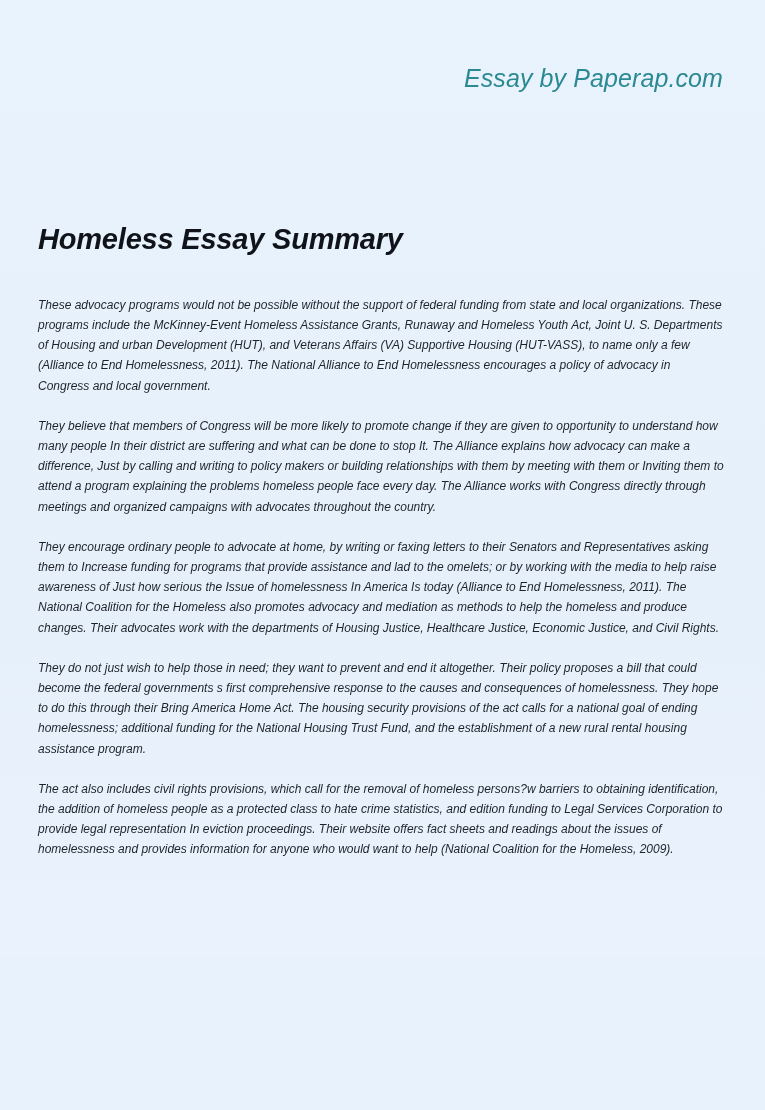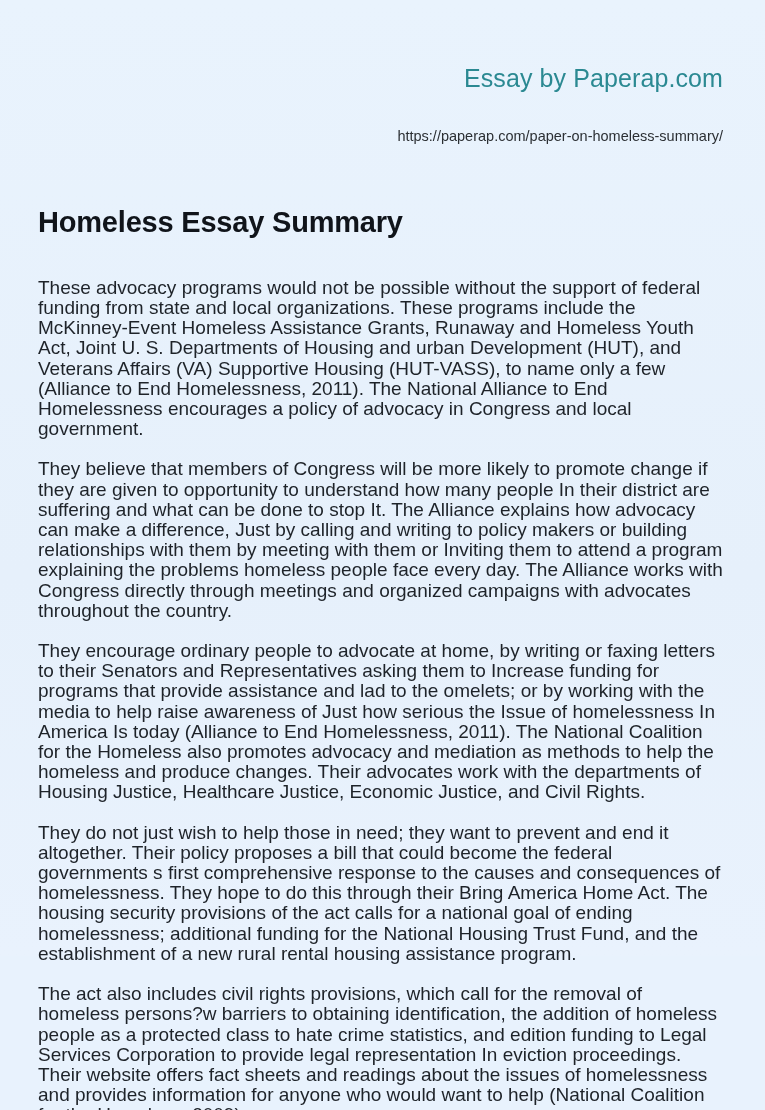--- a/index.html
+++ b/index.html
@@ -14,20 +14,21 @@
     font-family: "Liberation Sans", sans-serif;
     color: #1c2024;
     overflow: hidden;
   }
   .page {
     position: relative;
     width: 765px;
     height: 956px;
     box-sizing: border-box;
     background: linear-gradient(180deg, #e9f3fd 0%, #e6f0fb 60%, #e9f2fd 100%);
+    font-style: italic;
   }
   .brand-header {
     position: absolute;
     top: 64px;
     right: 42px;
     font-size: 25px;
     font-weight: 400;
     letter-spacing: 0.1px;
     color: #2b8992;
     white-space: nowrap;
@@ -41,51 +42,50 @@
     color: #2b2f33;
     white-space: nowrap;
   }
   .content {
     position: absolute;
     left: 38px;
     right: 40px;
     top: 205px;
   }
   h1.page-title {
-    margin: 0 0 38px 0;
+    margin: 17px 0 38px 0;
     font-size: 29px;
     line-height: 1.2;
     font-weight: 700;
     letter-spacing: -0.2px;
     color: #10141a;
   }
   p.para {
     margin: 0 0 20px 0;
-    font-size: 19px;
+    font-size: 12px;
     line-height: 20.2px;
     color: #1e2329;
     text-align: left;
   }
   h2.sub-heading {
     margin: 0 0 20px 0;
     font-size: 13.6px;
     line-height: 20px;
     font-weight: 700;
     color: #10141a;
   }
   p.para:last-child { margin-bottom: 0; }
 </style>
 </head>
 <body>
 
 <div class="page">
 
   <div class="brand-header">Essay by Paperap.com</div>
 
-  <div class="source-url">https://paperap.com/paper-on-homeless-summary/</div>
 
   <div class="content">
     <h1 class="page-title">Homeless Essay Summary</h1>
 
     <p class="para">These advocacy programs would not be possible without the support of federal funding from state and local organizations. These programs include the McKinney-Event Homeless Assistance Grants, Runaway and Homeless Youth Act, Joint U. S. Departments of Housing and urban Development (HUT), and Veterans Affairs (VA) Supportive Housing (HUT-VASS), to name only a few (Alliance to End Homelessness, 2011). The National Alliance to End Homelessness encourages a policy of advocacy in Congress and local government.</p>
 
 
     <p class="para">They believe that members of Congress will be more likely to promote change if they are given to opportunity to understand how many people In their district are suffering and what can be done to stop It. The Alliance explains how advocacy can make a difference, Just by calling and writing to policy makers or building relationships with them by meeting with them or Inviting them to attend a program explaining the problems homeless people face every day. The Alliance works with Congress directly through meetings and organized campaigns with advocates throughout the country.</p>
 
     <p class="para">They encourage ordinary people to advocate at home, by writing or faxing letters to their Senators and Representatives asking them to Increase funding for programs that provide assistance and lad to the omelets; or by working with the media to help raise awareness of Just how serious the Issue of homelessness In America Is today (Alliance to End Homelessness, 2011). The National Coalition for the Homeless also promotes advocacy and mediation as methods to help the homeless and produce changes. Their advocates work with the departments of Housing Justice, Healthcare Justice, Economic Justice, and Civil Rights.</p>

